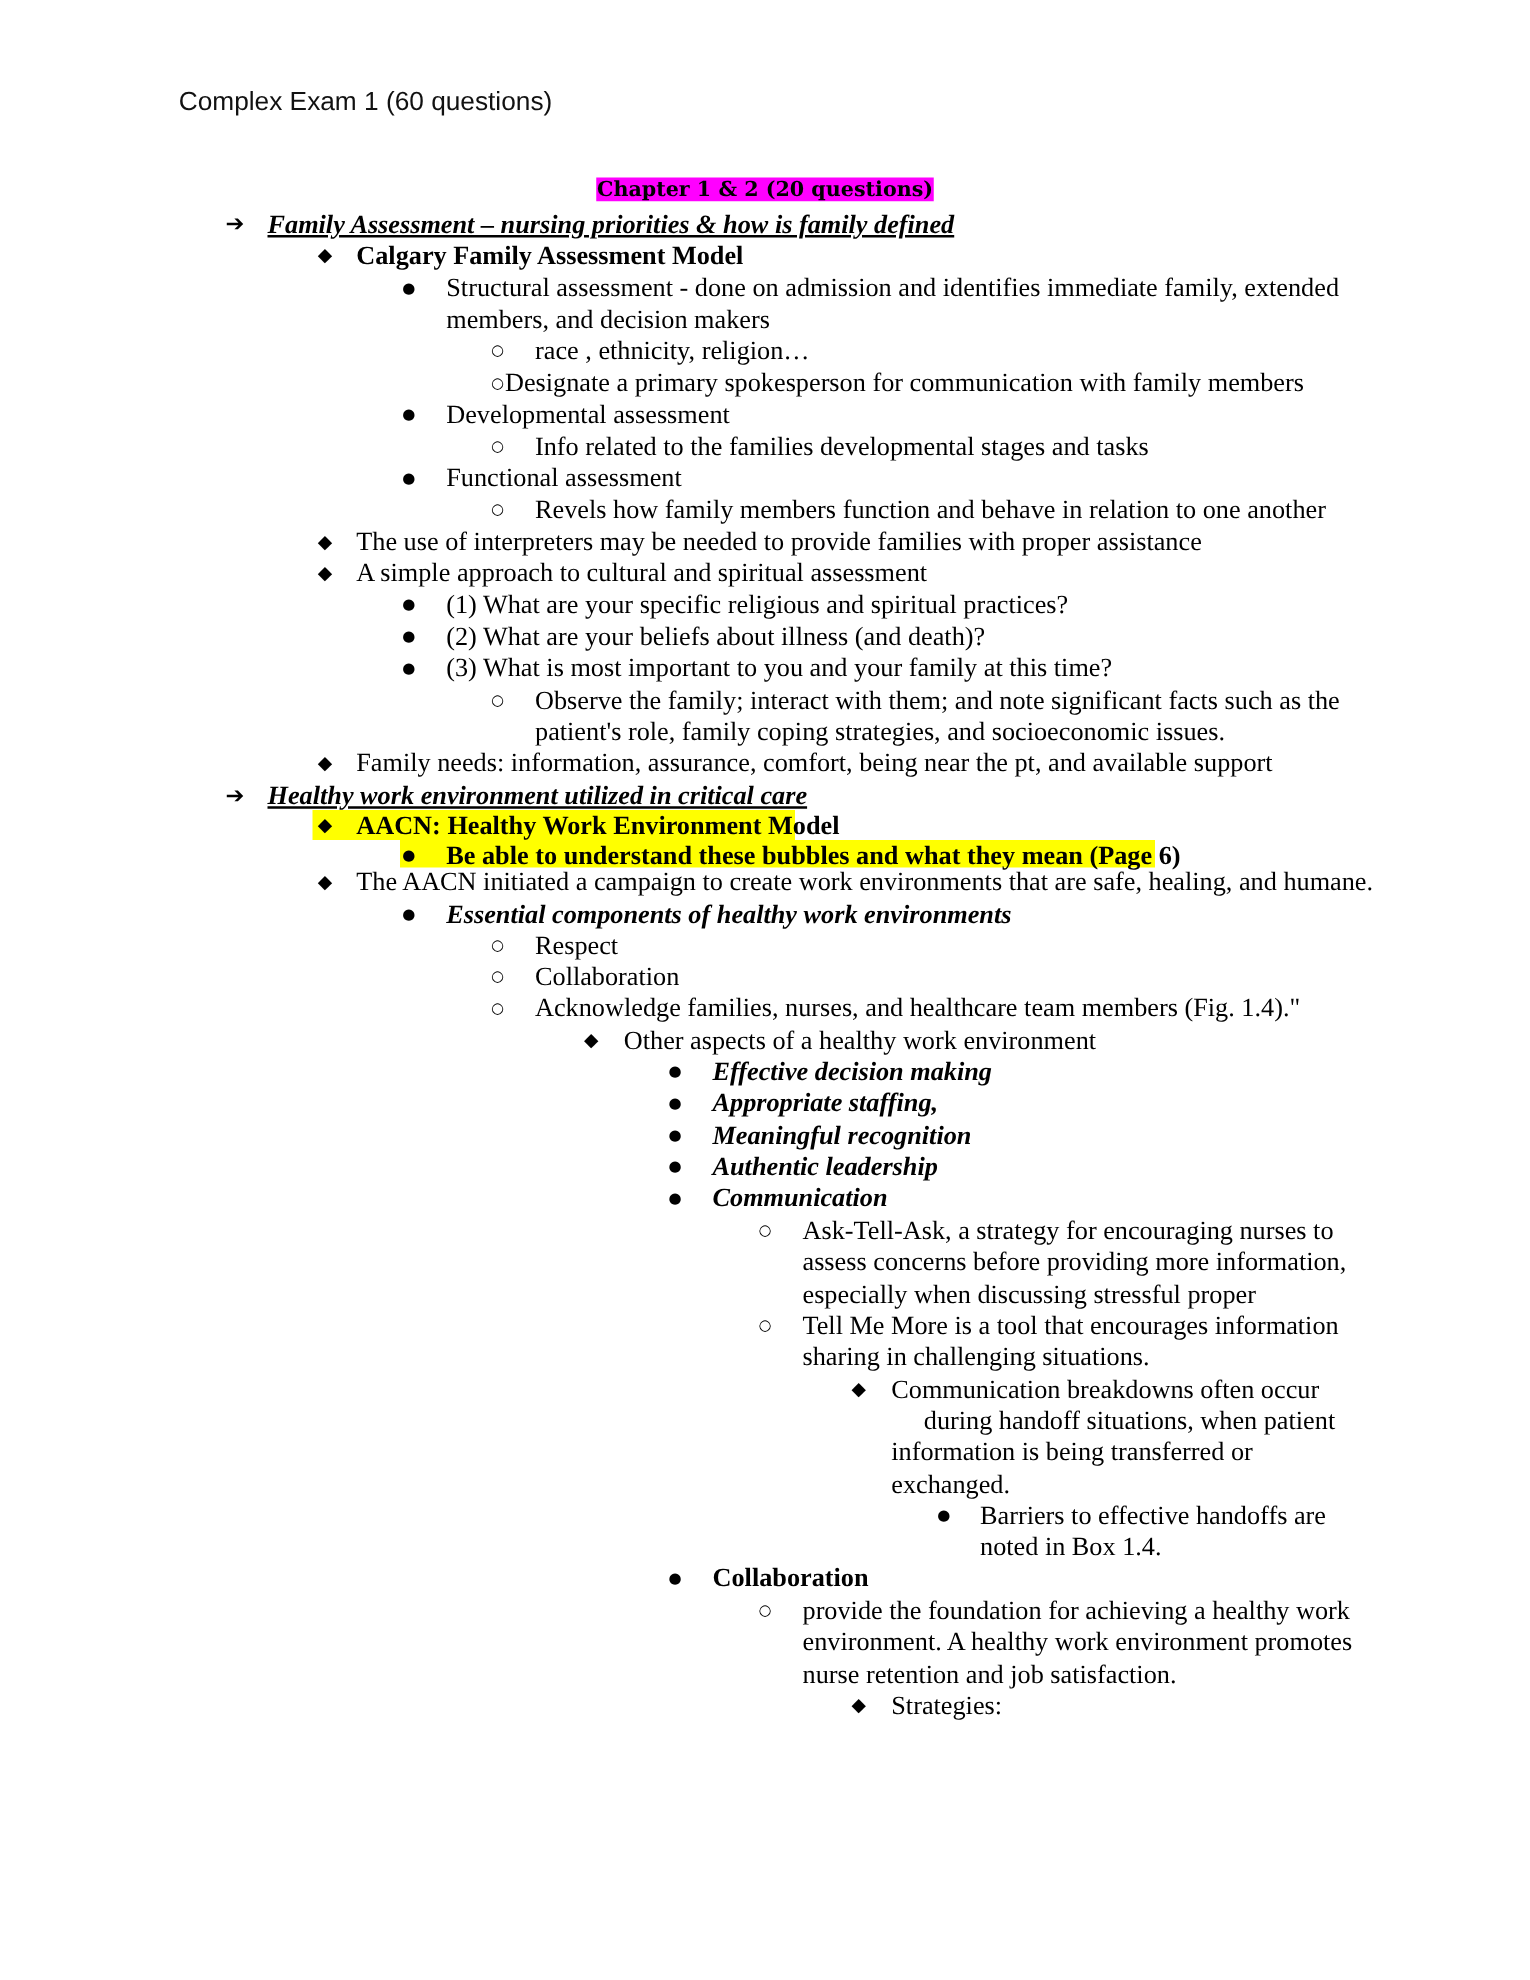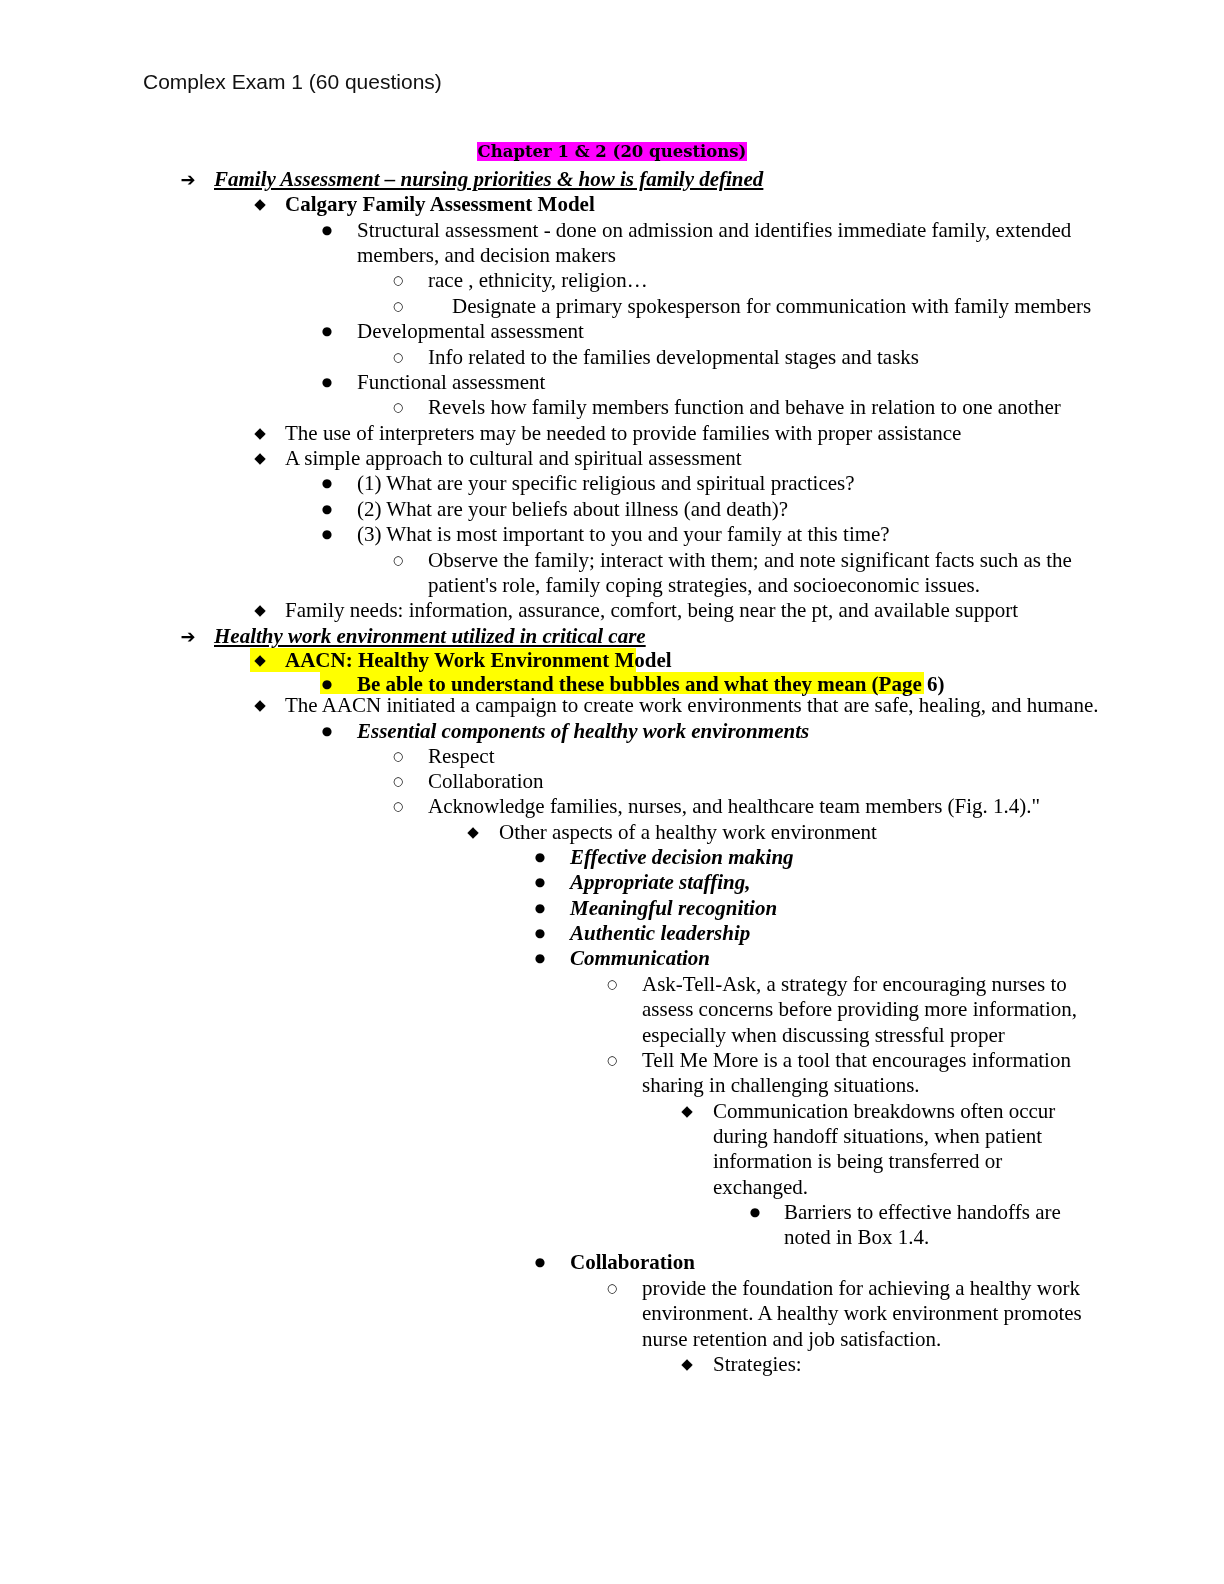--- a/index.html
+++ b/index.html
@@ -42,21 +42,21 @@
       <span class="bullet b-arrow" style="top: 167px; left: 178px;">➔</span>
       <span class="line bold ital ul" style="top: 167px; left: 214px;">Family Assessment – nursing priorities &amp; how is family defined</span>
       <span class="bullet b-diamond" style="top: 192px; left: 250px;">◆</span>
       <span class="line bold" style="top: 192px; left: 285px;">Calgary Family Assessment Model</span>
       <span class="bullet b-disc" style="top: 218px; left: 320px;">●</span>
       <span class="line " style="top: 218px; left: 357px;">Structural assessment - done on admission and identifies immediate family, extended</span>
       <span class="line " style="top: 243px; left: 357px;">members, and decision makers</span>
       <span class="bullet b-circle" style="top: 268px; left: 391px;">○</span>
       <span class="line " style="top: 268px; left: 428px;">race , ethnicity, religion…</span>
       <span class="bullet b-circle" style="top: 294px; left: 391px;">○</span>
-      <span class="line " style="top: 294px; left: 452px;">Designate a primary spokesperson for communication with family members</span>
+      <span class="line " style="top: 294px; left: 404px;">Designate a primary spokesperson for communication with family members</span>
       <span class="bullet b-disc" style="top: 319px; left: 320px;">●</span>
       <span class="line " style="top: 319px; left: 357px;">Developmental assessment</span>
       <span class="bullet b-circle" style="top: 345px; left: 391px;">○</span>
       <span class="line " style="top: 345px; left: 428px;">Info related to the families developmental stages and tasks</span>
       <span class="bullet b-disc" style="top: 370px; left: 320px;">●</span>
       <span class="line " style="top: 370px; left: 357px;">Functional assessment</span>
       <span class="bullet b-circle" style="top: 395px; left: 391px;">○</span>
       <span class="line " style="top: 395px; left: 428px;">Revels how family members function and behave in relation to one another</span>
       <span class="bullet b-diamond" style="top: 421px; left: 250px;">◆</span>
       <span class="line " style="top: 421px; left: 285px;">The use of interpreters may be needed to provide families with proper assistance</span>
@@ -105,21 +105,21 @@
       <span class="line bold ital" style="top: 946px; left: 570px;">Communication</span>
       <span class="bullet b-circle" style="top: 972px; left: 605px;">○</span>
       <span class="line " style="top: 972px; left: 642px;">Ask-Tell-Ask, a strategy for encouraging nurses to</span>
       <span class="line " style="top: 997px; left: 642px;">assess concerns before providing more information,</span>
       <span class="line " style="top: 1023px; left: 642px;">especially when discussing stressful proper</span>
       <span class="bullet b-circle" style="top: 1048px; left: 605px;">○</span>
       <span class="line " style="top: 1048px; left: 642px;"> Tell Me More is a tool that encourages information</span>
       <span class="line " style="top: 1073px; left: 642px;">sharing in challenging situations.</span>
       <span class="bullet b-diamond" style="top: 1099px; left: 677px;">◆</span>
       <span class="line " style="top: 1099px; left: 713px;">Communication breakdowns often occur</span>
-      <span class="line " style="top: 1124px; left: 713px;">during handoff situations, when patient</span>
+      <span class="line " style="top: 1124px; left: 739px;">during handoff situations, when patient</span>
       <span class="line " style="top: 1149px; left: 713px;">information is being transferred or</span>
       <span class="line " style="top: 1175px; left: 713px;">exchanged.</span>
       <span class="bullet b-disc" style="top: 1200px; left: 748px;">●</span>
       <span class="line " style="top: 1200px; left: 784px;">Barriers to effective handoffs are</span>
       <span class="line " style="top: 1225px; left: 784px;">noted in Box 1.4.</span>
       <span class="bullet b-disc" style="top: 1250px; left: 533px;">●</span>
       <span class="line bold" style="top: 1250px; left: 570px;">Collaboration</span>
       <span class="bullet b-circle" style="top: 1276px; left: 605px;">○</span>
       <span class="line " style="top: 1276px; left: 642px;">provide the foundation for achieving a healthy work</span>
       <span class="line " style="top: 1301px; left: 642px;">environment. A healthy work environment promotes</span>

